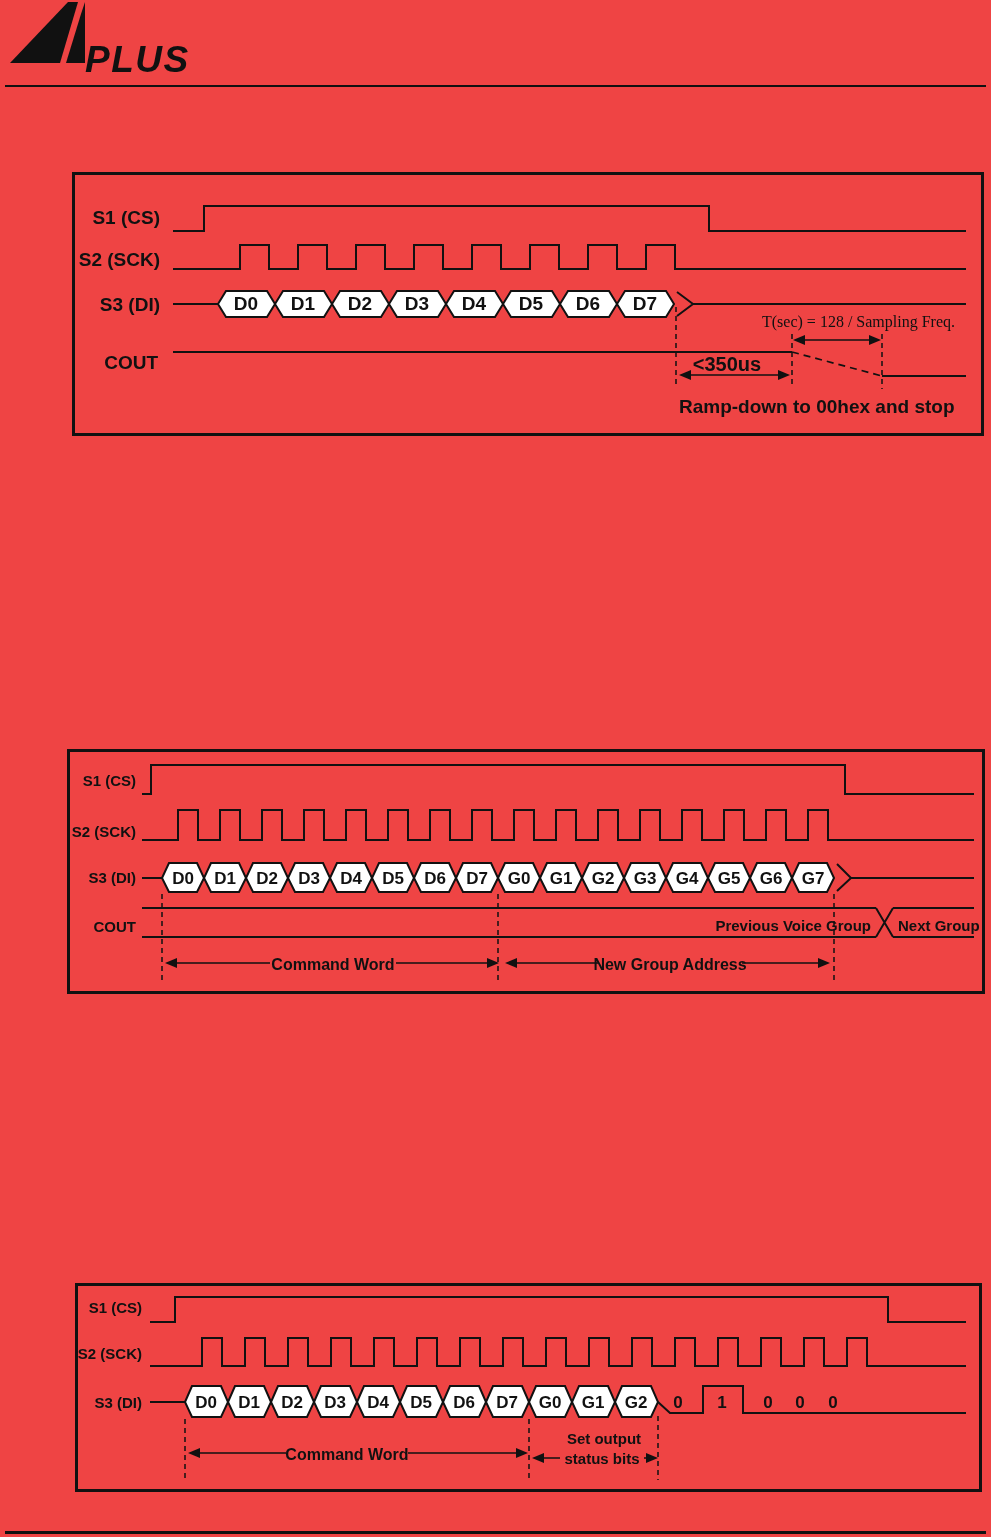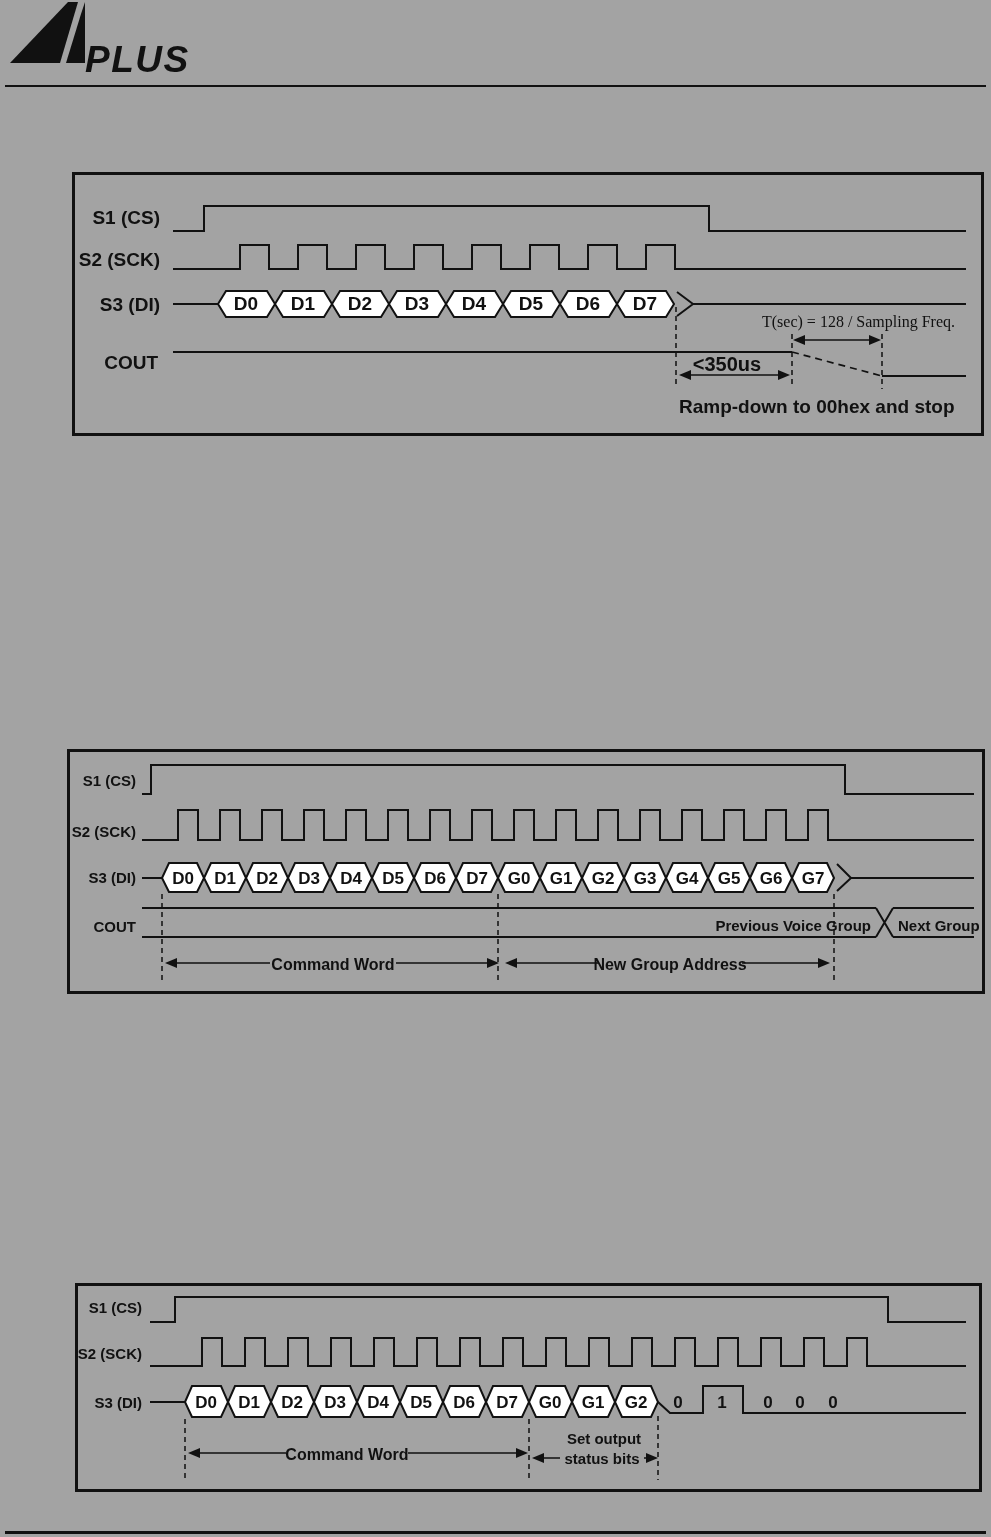--- a/index.html
+++ b/index.html
@@ -1,16 +1,16 @@
 <!DOCTYPE html>
 <html><head>
 <meta charset="utf-8">
 <style>
   html,body{margin:0;padding:0;background:#e8e8e8;}
-  .page{position:relative;width:991px;height:1537px;background:#a3a3a3;overflow:hidden;
+  .page{position:relative;width:991px;height:1537px;background:#ef4444;overflow:hidden;
         font-family:"Liberation Sans","DejaVu Sans",sans-serif;}
   .abs{position:absolute;}
   .rule{position:absolute;background:#111;}
   svg text{fill:#111;}
   .f19b{font:bold 19px "Liberation Sans","DejaVu Sans",sans-serif;}
   .f20b{font:bold 20px "Liberation Sans","DejaVu Sans",sans-serif;}
   .f17b{font:bold 17px "Liberation Sans","DejaVu Sans",sans-serif;}
   .f16b{font:bold 16px "Liberation Sans","DejaVu Sans",sans-serif;}
   .f15b{font:bold 15px "Liberation Sans","DejaVu Sans",sans-serif;}
   .f16s{font:16px "Liberation Serif","DejaVu Serif",serif;}

